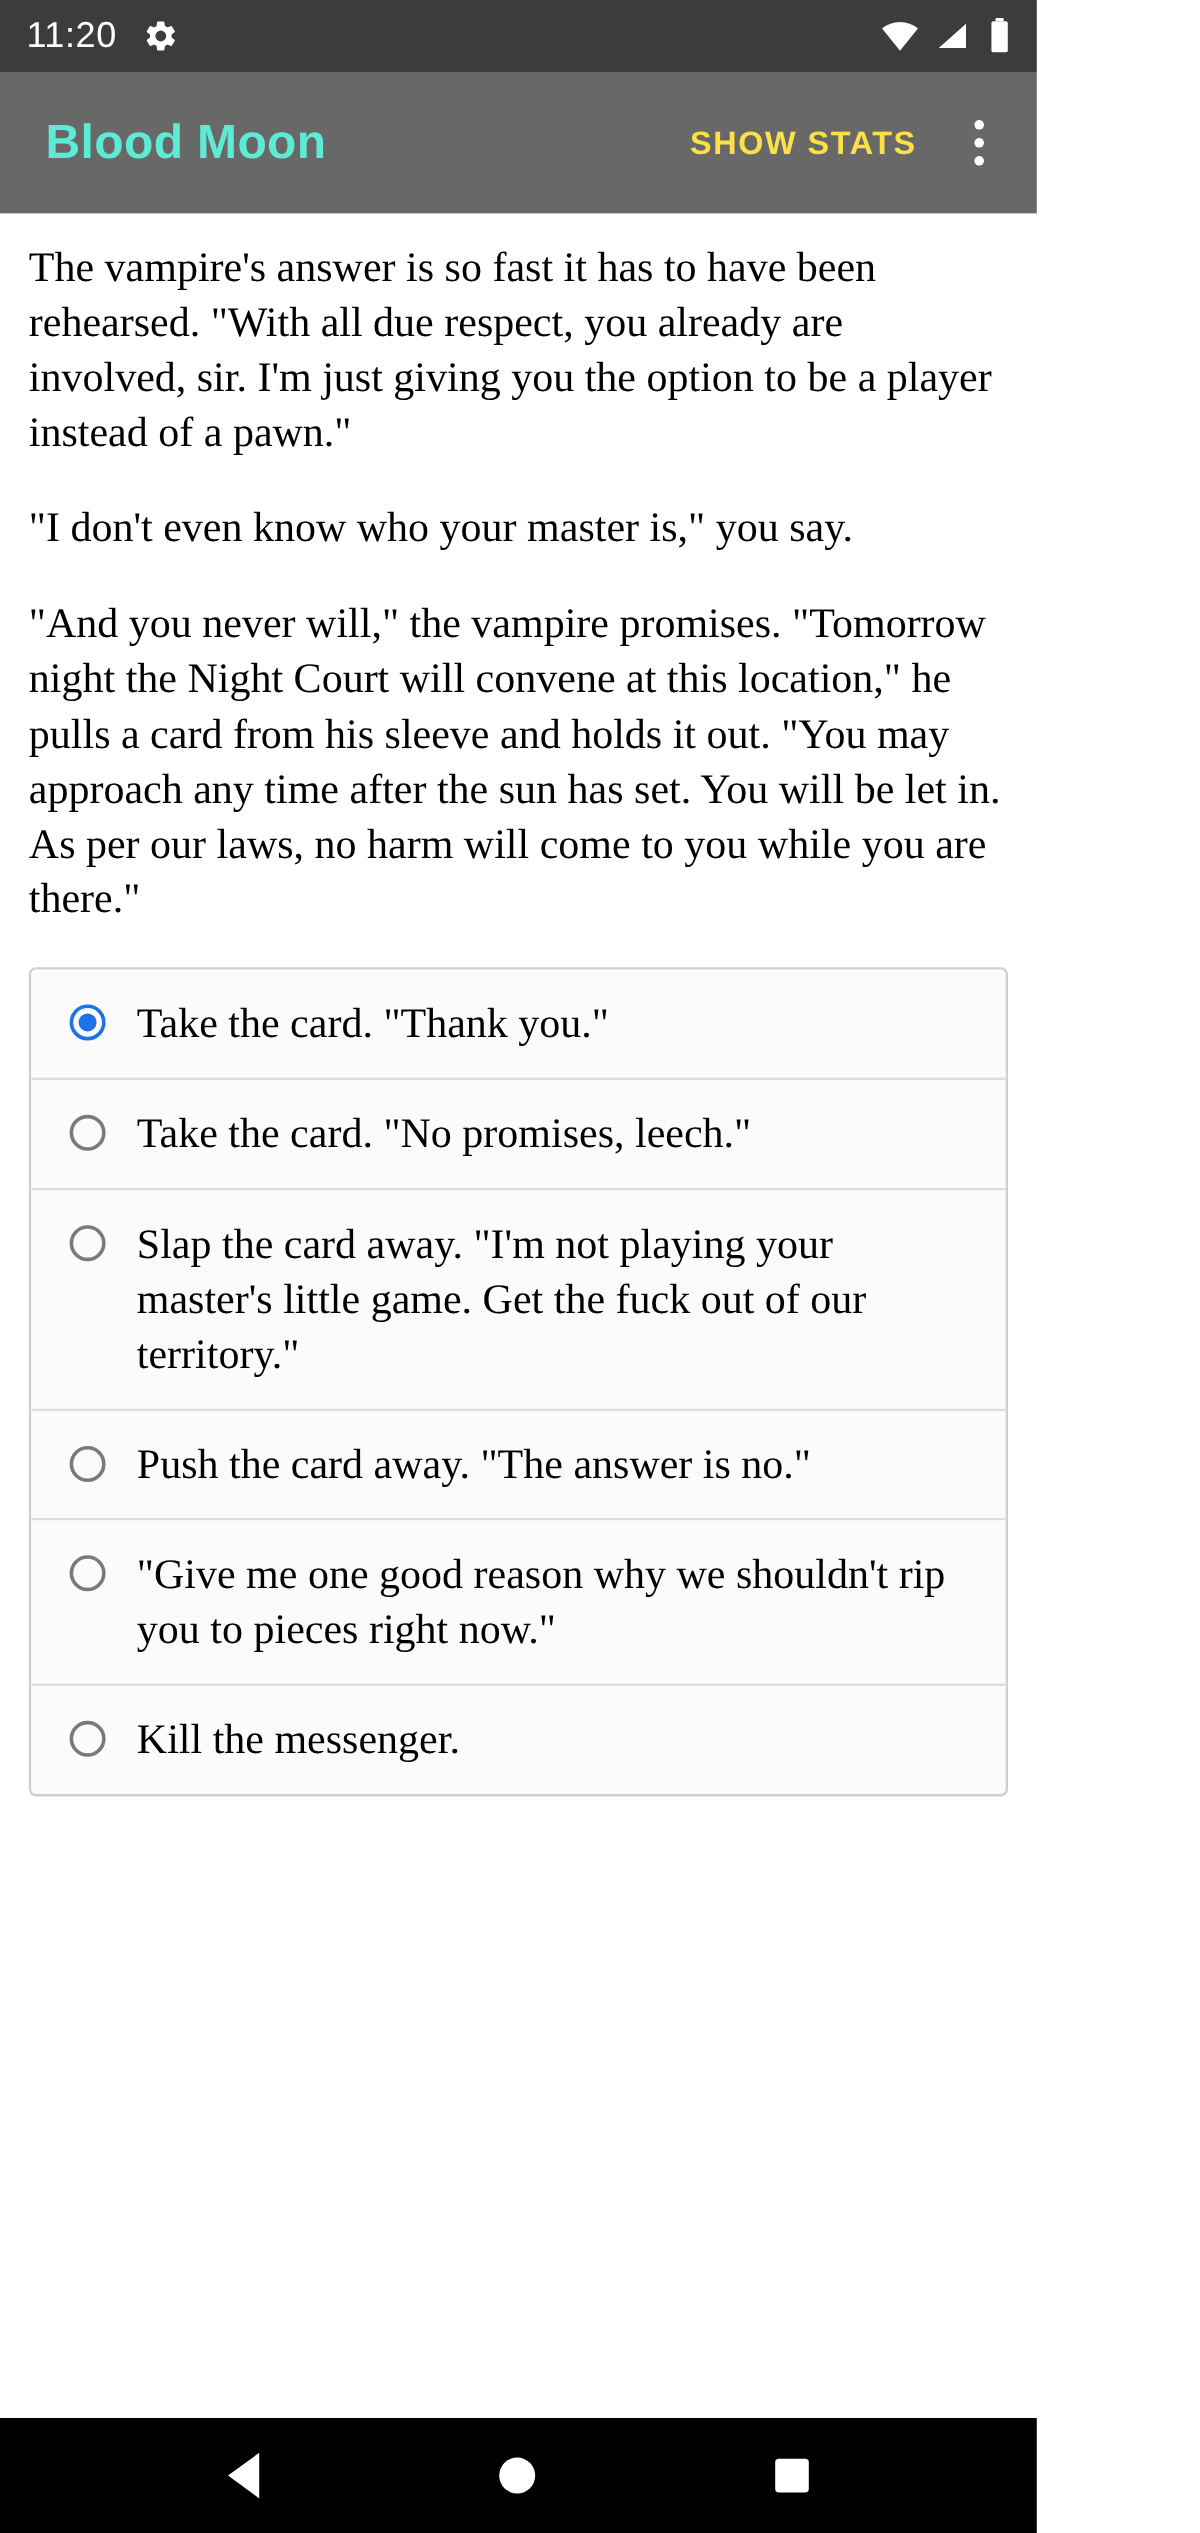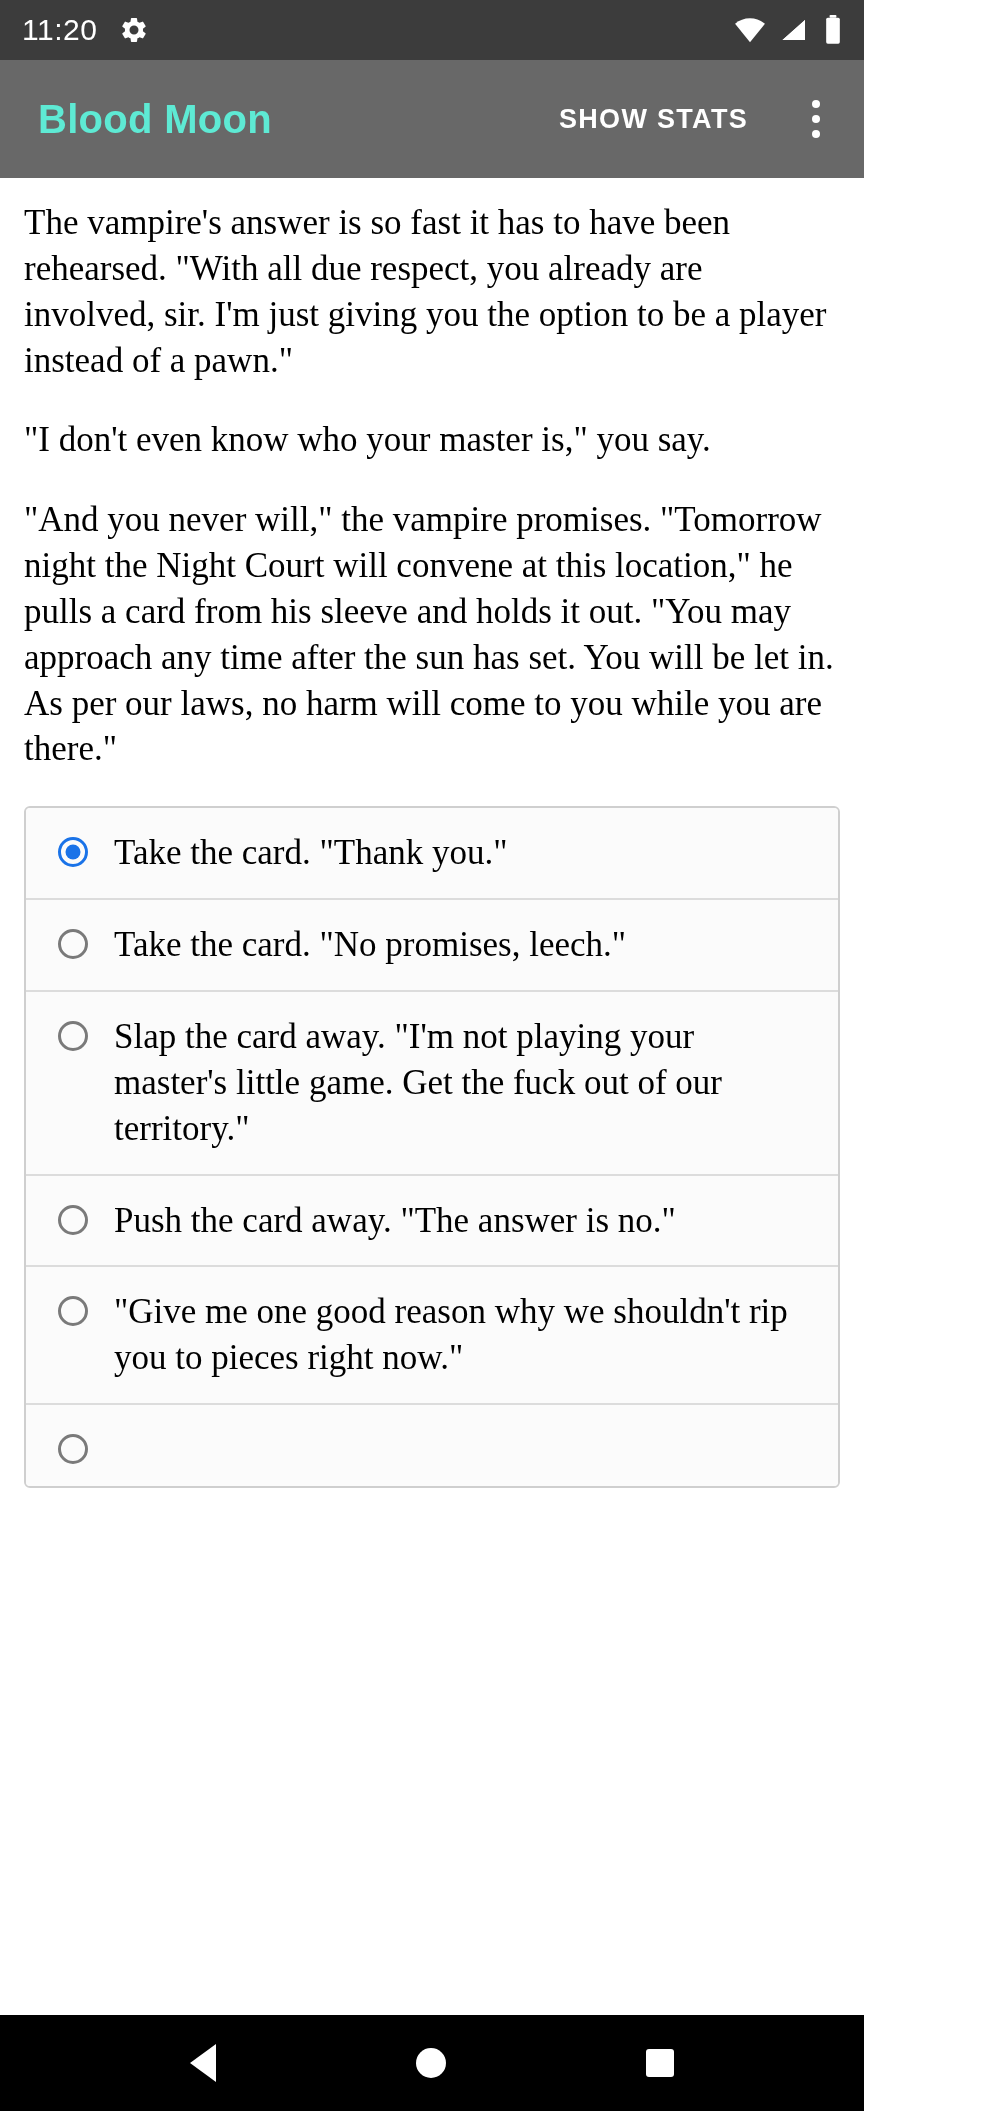--- a/index.html
+++ b/index.html
@@ -64,25 +64,25 @@
   }
   .app-title {
     color: #5eead4;
     font-size: 40px;
     font-weight: bold;
     letter-spacing: 0.3px;
     white-space: nowrap;
   }
   .app-bar-spacer { flex: 1; }
   .show-stats {
-    color: #ffffff;
+    color: #fde047;
     font-size: 27px;
     font-weight: bold;
     letter-spacing: 1.3px;
-    margin-right: 40px;
+    margin-right: 24px;
     white-space: nowrap;
   }
   .overflow-btn {
     width: 56px;
     height: 56px;
     display: flex;
     flex-direction: column;
     align-items: center;
     justify-content: center;
     gap: 7px;
@@ -261,20 +261,21 @@
       <div class="choice">
         <span class="radio"></span>
         <span class="choice-label">Push the card away. "The answer is no."</span>
       </div>
       <div class="choice">
         <span class="radio"></span>
         <span class="choice-label">"Give me one good reason why we shouldn't rip you to pieces right now."</span>
       </div>
       <div class="choice">
         <span class="radio"></span>
+        <span class="choice-label">Kill the messenger.</span>
       </div>
     </div>
   </div>
 
   <div class="nav-bar">
     <div class="nav-back"></div>
     <div class="nav-home"></div>
     <div class="nav-recent"></div>
   </div>
 

